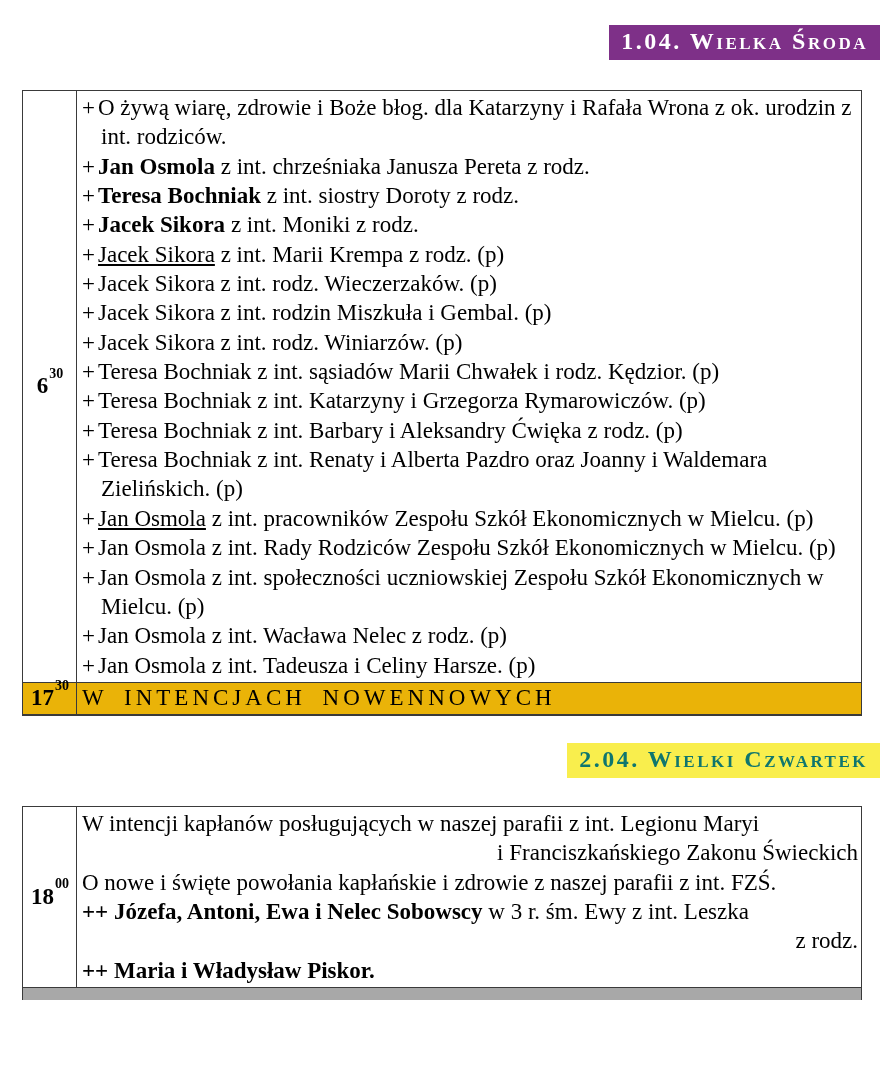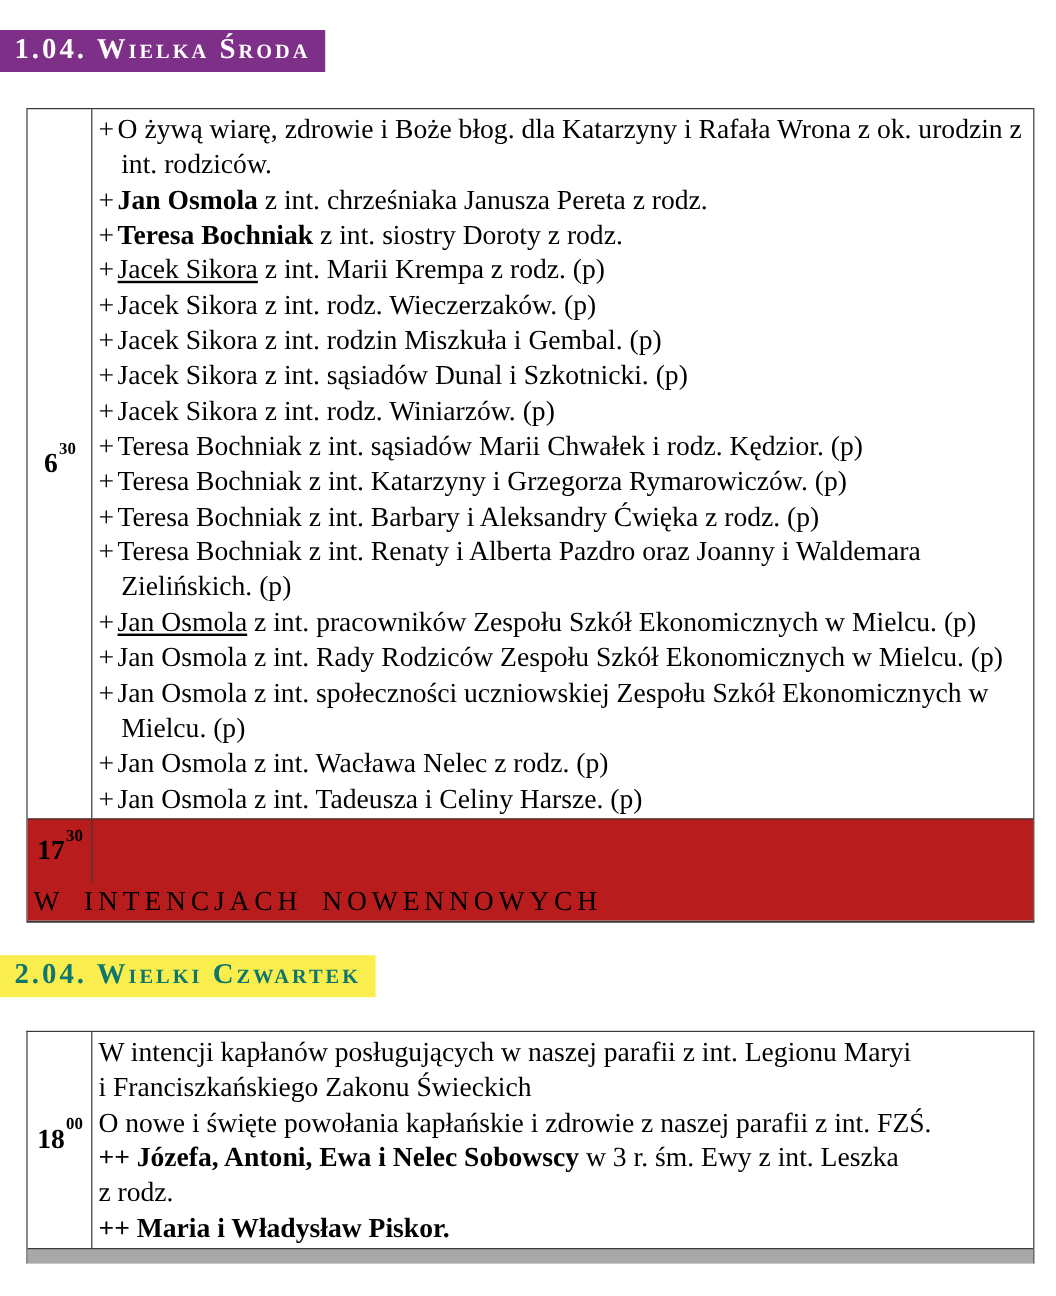--- a/index.html
+++ b/index.html
@@ -7,21 +7,21 @@
     padding: 0;
     background: #ffffff;
   }
   body {
     width: 880px;
     height: 1080px;
     overflow: hidden;
     font-family: "Liberation Serif", serif;
     color: #000000;
   }
-  .hdr-wrap { text-align: left; }
+  .hdr-wrap { text-align: right; }
   .hdr-wrap.first { margin-top: 25px; }
   .hdr-wrap.second { margin-top: 27px; }
   .hdr {
     display: inline-block;
     font-weight: bold;
     font-variant: small-caps;
     font-size: 24px;
     letter-spacing: 2.5px;
     padding: 3px 12px 5px 12px;
   }
@@ -52,21 +52,21 @@
     left: 1px;
   }
   .content {
     flex: 1 1 auto;
     min-width: 0;
     padding: 2px 3px 2px 5px;
     font-size: 23px;
     line-height: 29.35px;
   }
   .line.hang { padding-left: 19px; text-indent: -19px; }
-  .line.right { }
+  .line.right { text-align: right; }
   .marker { padding-right: 3px; }
   .b { font-weight: bold; }
   .u { text-decoration: underline; }
   .banner-row .content {
     font-weight: normal;
     letter-spacing: 4px;
     word-spacing: 7px;
     line-height: 30px;
     padding-top: 0;
     padding-bottom: 1px;
@@ -88,37 +88,37 @@
 
     <div class="tbl first">
       <div class="row">
         <div class="timecol">
           <span><span>6</span><sup>30</sup></span>
         </div>
         <div class="content">
             <div class="line hang"><span class="marker">+</span><span class="">O żywą wiarę, zdrowie i Boże błog. dla Katarzyny i Rafała Wrona z ok. urodzin z int. rodziców.</span></div>
             <div class="line hang"><span class="marker">+</span><span class="b">Jan Osmola</span><span class=""> z int. chrześniaka Janusza Pereta z rodz.</span></div>
             <div class="line hang"><span class="marker">+</span><span class="b">Teresa Bochniak</span><span class=""> z int. siostry Doroty z rodz.</span></div>
+            <div class="line hang"><span class="marker">+</span><span class="b">Jacek Sikora</span><span class=""> z int. Moniki z rodz.</span></div>
             <div class="line hang"><span class="marker">+</span><span class="u">Jacek Sikora</span><span class=""> z int. Marii Krempa z rodz. (p)</span></div>
             <div class="line hang"><span class="marker">+</span><span class="">Jacek Sikora z int. rodz. Wieczerzaków. (p)</span></div>
             <div class="line hang"><span class="marker">+</span><span class="">Jacek Sikora z int. rodzin Miszkuła i Gembal. (p)</span></div>
-            <div class="line hang"><span class="marker">+</span><span class="">Jacek Sikora z int. sąsiadów Dunal i Szkotnicki. (p)</span></div>
             <div class="line hang"><span class="marker">+</span><span class="">Jacek Sikora z int. rodz. Winiarzów. (p)</span></div>
             <div class="line hang"><span class="marker">+</span><span class="">Teresa Bochniak z int. sąsiadów Marii Chwałek i rodz. Kędzior. (p)</span></div>
             <div class="line hang"><span class="marker">+</span><span class="">Teresa Bochniak z int. Katarzyny i Grzegorza Rymarowiczów. (p)</span></div>
             <div class="line hang"><span class="marker">+</span><span class="">Teresa Bochniak z int. Barbary i Aleksandry Ćwięka z rodz. (p)</span></div>
             <div class="line hang"><span class="marker">+</span><span class="">Teresa Bochniak z int. Renaty i Alberta Pazdro oraz Joanny i Waldemara Zielińskich. (p)</span></div>
             <div class="line hang"><span class="marker">+</span><span class="u">Jan Osmola</span><span class=""> z int. pracowników Zespołu Szkół Ekonomicznych w Mielcu. (p)</span></div>
             <div class="line hang"><span class="marker">+</span><span class="">Jan Osmola z int. Rady Rodziców Zespołu Szkół Ekonomicznych w Mielcu. (p)</span></div>
             <div class="line hang"><span class="marker">+</span><span class="">Jan Osmola z int. społeczności uczniowskiej Zespołu Szkół Ekonomicznych w Mielcu. (p)</span></div>
             <div class="line hang"><span class="marker">+</span><span class="">Jan Osmola z int. Wacława Nelec z rodz. (p)</span></div>
             <div class="line hang"><span class="marker">+</span><span class="">Jan Osmola z int. Tadeusza i Celiny Harsze. (p)</span></div>
           </div>
       </div>
-      <div class="row banner-row" style="background-color: #b91c1c; flex-direction: column;">
+      <div class="row banner-row" style="background-color: #eab308;">
         <div class="timecol">
           <span><span>17</span><sup>30</sup></span>
         </div>
         <div class="content">W INTENCJACH NOWENNOWYCH</div>
       </div>
     </div>
   </section>
 
   <section>
     <div class="hdr-wrap second">

